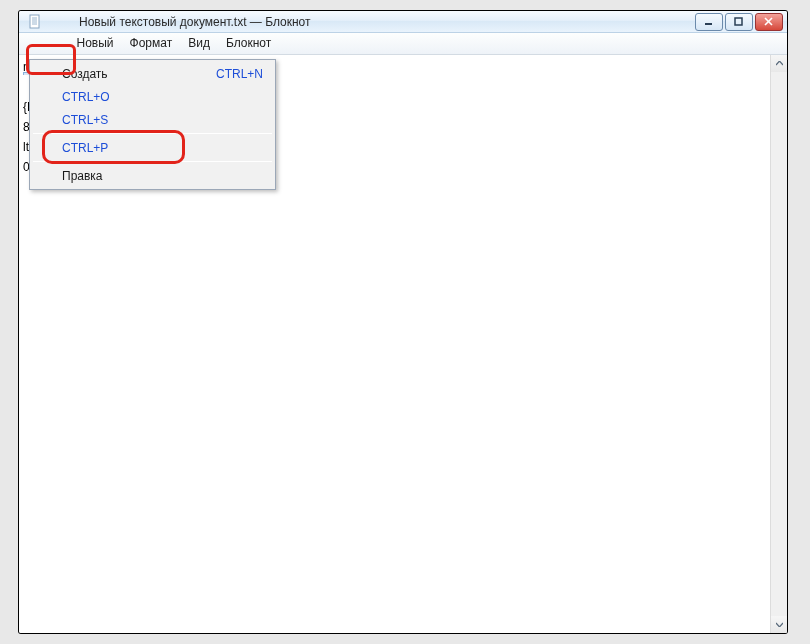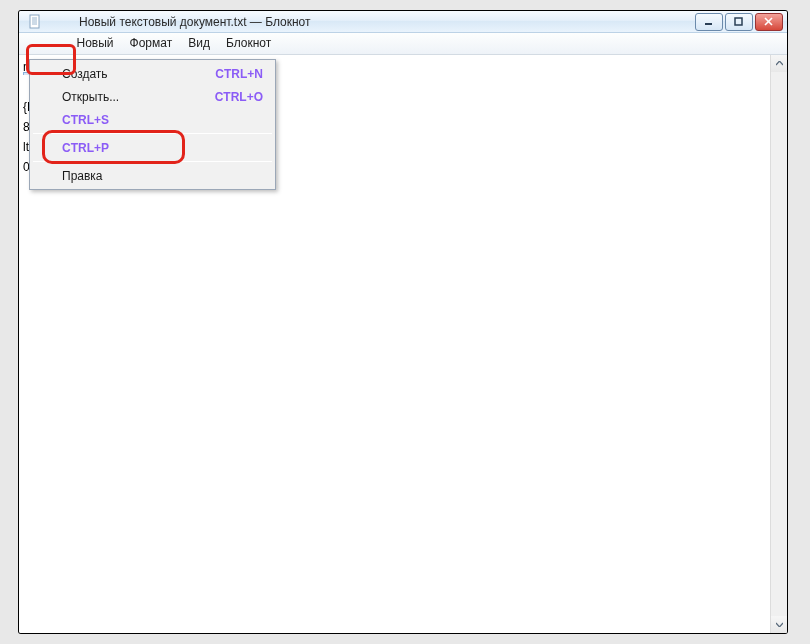--- a/index.html
+++ b/index.html
@@ -41,21 +41,21 @@
     position: absolute; left: 29px; top: 59px; width: 247px;
     background: #f1f1f1; border: 1px solid #9ba7b7;
     box-shadow: 2px 2px 4px rgba(0,0,0,.25);
     z-index: 20; padding: 2px;
   }
   .dd-item {
     display: flex; align-items: center; height: 23px;
     padding: 0 10px 0 30px; color: #1a1a1a; cursor: default;
   }
   .dd-item .label { flex: 1; }
-  .dd-item .shortcut { color: #8b5cf6; font-weight: bold; }
+  .dd-item .shortcut { color: #1d4ed8; }
   .dd-sep { height: 1px; background: #d0d3d8; margin: 2px 1px; border-bottom: 1px solid #fff; }
 
   .highlight-red { position: absolute; border: 3px solid #e2231a; border-radius: 6px; z-index: 30; pointer-events: none; }
   .hl-file { left: 26px; top: 44px; width: 50px; height: 31px; }
   .hl-saveas { left: 42px; top: 130px; width: 143px; height: 34px; border-radius: 10px; }
 </style>
 </head>
 <body>
 
 <div class="outer">
@@ -123,21 +123,20 @@
 
   </div>
 </div>
 
 <div class="dropdown">
   <div class="dd-item">
     <span class="label">Создать</span>
     <span class="shortcut">CTRL+N</span>
   </div>
   <div class="dd-item">
-    <span class="label">Открыть...</span>
     <span class="shortcut">CTRL+O</span>
   </div>
   <div class="dd-item">
     <span class="shortcut">CTRL+S</span>
   </div>
   <div class="dd-sep"></div>
   <div class="dd-item">
     <span class="shortcut">CTRL+P</span>
   </div>
   <div class="dd-sep"></div>

